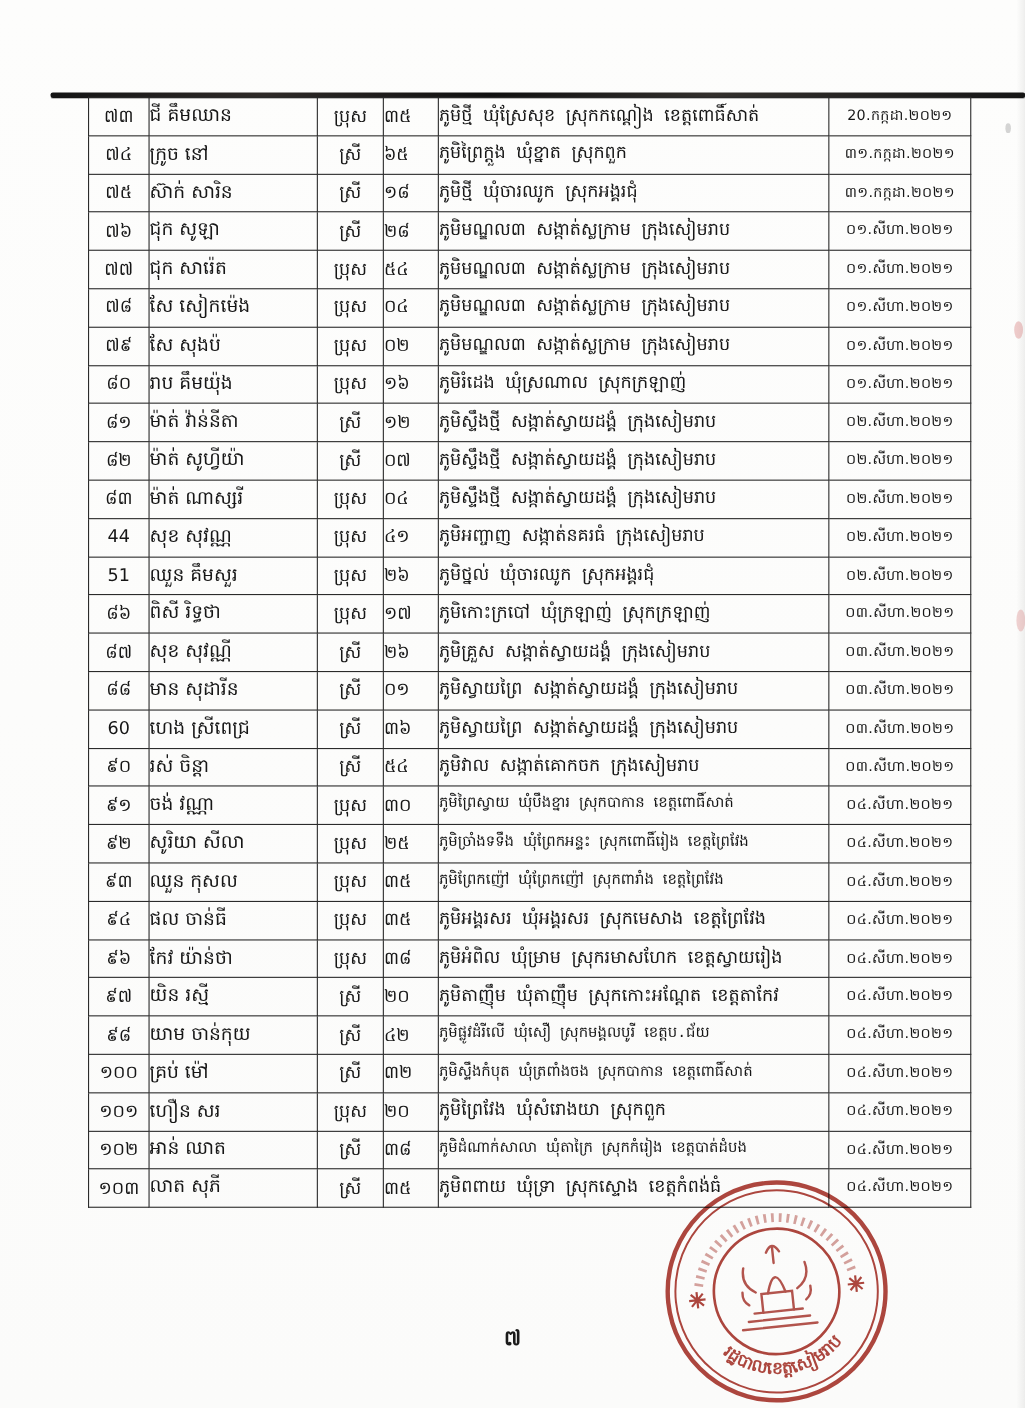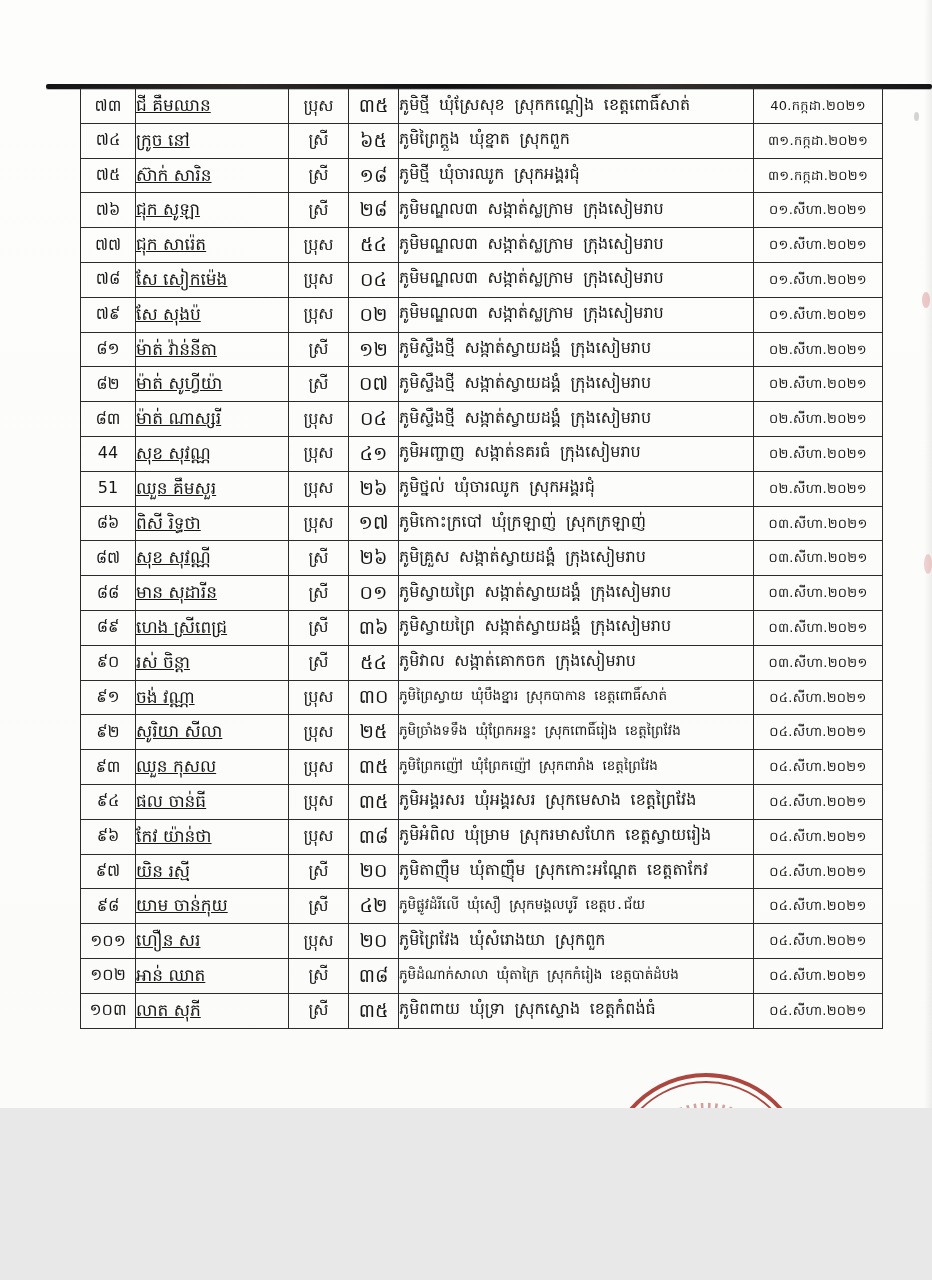--- a/index.html
+++ b/index.html
@@ -1,18 +1,18 @@
 <!DOCTYPE html>
 <html><head>
 <meta charset="utf-8">
 <style>
   html,body{margin:0;padding:0;background:#e8e8e8;}
   .page{
     position:relative;
-    width:932px;height:1108px;
+    width:932px;height:1280px;
     margin:0 auto;
     background:linear-gradient(180deg,#fdfdfc 0%,#fbfbfa 100%);
     overflow:hidden;
     font-family:"DejaVu Sans","Liberation Sans",sans-serif;
     color:#161616;
   }
   
   .edge-shade{
     position:absolute;top:0;right:0;width:8px;height:1280px;
     background:linear-gradient(90deg,rgba(0,0,0,0) 0%,rgba(0,0,0,.06) 100%);
@@ -35,23 +35,23 @@
   table.registry td{
     border:1.6px solid #2b2b2b;
     height:33.8px;
     padding:0;
     overflow:hidden;
     white-space:nowrap;
     line-height:1.05;
     vertical-align:middle;
   }
   td.c-no{text-align:center;font-size:16px;}
-  td.c-name{padding-left:9px;font-size:17px;text-decoration:underline;}
+  td.c-name{padding-left:9px;font-size:17px;}
   td.c-gender{text-align:center;font-size:16px;}
-  td.c-age{text-align:center;font-size:19px;}
+  td.c-age{text-align:left;font-size:16px;}
   td.c-addr{padding-left:8px;font-size:16px;font-family:Liberation Mono, monospace;}
   td.c-addr.addr-small{font-size:13.5px;}
   td.c-date{text-align:center;font-size:13px;letter-spacing:.3px;}
   
   .page-number{
     position:absolute;left:0;right:0;top:1204px;
     text-align:center;font-size:19px;font-weight:bold;color:#1b1b1b;
   }
   
   .stamp{
@@ -76,21 +76,21 @@
       <col style="width:355px">
       <col style="width:129px">
     </colgroup>
     <tbody>
         <tr>
       <td class="c-no">៧៣</td>
       <td class="c-name">ជី គឹមឈាន</td>
       <td class="c-gender">ប្រុស</td>
       <td class="c-age">៣៥</td>
       <td class="c-addr">ភូមិថ្មី ឃុំស្រែសុខ ស្រុកកណ្តៀង ខេត្តពោធិ៍សាត់</td>
-      <td class="c-date">40.កក្កដា.២០២១</td>
+      <td class="c-date">20.កក្កដា.២០២១</td>
     </tr>
         <tr>
       <td class="c-no">៧៤</td>
       <td class="c-name">ក្រូច នៅ</td>
       <td class="c-gender">ស្រី</td>
       <td class="c-age">៦៥</td>
       <td class="c-addr">ភូមិព្រៃក្តួង ឃុំខ្នាត ស្រុកពួក</td>
       <td class="c-date">៣១.កក្កដា.២០២១</td>
     </tr>
         <tr>
@@ -127,20 +127,28 @@
     </tr>
         <tr>
       <td class="c-no">៧៩</td>
       <td class="c-name">សែ សុងប៉</td>
       <td class="c-gender">ប្រុស</td>
       <td class="c-age">០២</td>
       <td class="c-addr">ភូមិមណ្ឌល៣ សង្កាត់ស្លក្រាម ក្រុងសៀមរាប</td>
       <td class="c-date">០១.សីហា.២០២១</td>
     </tr>
         <tr>
+      <td class="c-no">៨០</td>
+      <td class="c-name">រាប គឹមយ៉ុង</td>
+      <td class="c-gender">ប្រុស</td>
+      <td class="c-age">១៦</td>
+      <td class="c-addr">ភូមិរំដេង ឃុំស្រណាល ស្រុកក្រឡាញ់</td>
+      <td class="c-date">០១.សីហា.២០២១</td>
+    </tr>
+        <tr>
       <td class="c-no">៨១</td>
       <td class="c-name">ម៉ាត់ វ៉ាន់នីតា</td>
       <td class="c-gender">ស្រី</td>
       <td class="c-age">១២</td>
       <td class="c-addr">ភូមិស្ទឹងថ្មី សង្កាត់ស្វាយដង្គំ ក្រុងសៀមរាប</td>
       <td class="c-date">០២.សីហា.២០២១</td>
     </tr>
         <tr>
       <td class="c-no">៨២</td>
       <td class="c-name">ម៉ាត់ សូហ្វីយ៉ា</td>
@@ -191,21 +199,21 @@
     </tr>
         <tr>
       <td class="c-no">៨៨</td>
       <td class="c-name">មាន សុដារីន</td>
       <td class="c-gender">ស្រី</td>
       <td class="c-age">០១</td>
       <td class="c-addr">ភូមិស្វាយព្រៃ សង្កាត់ស្វាយដង្គំ ក្រុងសៀមរាប</td>
       <td class="c-date">០៣.សីហា.២០២១</td>
     </tr>
         <tr>
-      <td class="c-no">៨៩</td>
+      <td class="c-no">60</td>
       <td class="c-name">ហេង ស្រីពេជ្រ</td>
       <td class="c-gender">ស្រី</td>
       <td class="c-age">៣៦</td>
       <td class="c-addr">ភូមិស្វាយព្រៃ សង្កាត់ស្វាយដង្គំ ក្រុងសៀមរាប</td>
       <td class="c-date">០៣.សីហា.២០២១</td>
     </tr>
         <tr>
       <td class="c-no">៩០</td>
       <td class="c-name">រស់ ចិន្តា</td>
       <td class="c-gender">ស្រី</td>
@@ -260,20 +268,28 @@
       <td class="c-age">២០</td>
       <td class="c-addr">ភូមិតាញ៉ឹម ឃុំតាញ៉ឹម ស្រុកកោះអណ្តែត ខេត្តតាកែវ</td>
       <td class="c-date">០៤.សីហា.២០២១</td>
     </tr>
         <tr>
       <td class="c-no">៩៨</td>
       <td class="c-name">យាម ចាន់កុយ</td>
       <td class="c-gender">ស្រី</td>
       <td class="c-age">៤២</td>
       <td class="c-addr addr-small">ភូមិផ្លូវដំរីលើ ឃុំសឿ ស្រុកមង្គលបូរី ខេត្តប.ជ័យ</td>
+      <td class="c-date">០៤.សីហា.២០២១</td>
+    </tr>
+        <tr>
+      <td class="c-no">១០០</td>
+      <td class="c-name">គ្រប់ ម៉ៅ</td>
+      <td class="c-gender">ស្រី</td>
+      <td class="c-age">៣២</td>
+      <td class="c-addr addr-small">ភូមិស្ទឹងកំបុត ឃុំត្រពាំងចង ស្រុកបាកាន ខេត្តពោធិ៍សាត់</td>
       <td class="c-date">០៤.សីហា.២០២១</td>
     </tr>
         <tr>
       <td class="c-no">១០១</td>
       <td class="c-name">ហឿន សរ</td>
       <td class="c-gender">ប្រុស</td>
       <td class="c-age">២០</td>
       <td class="c-addr">ភូមិព្រៃវែង ឃុំសំរោងយា ស្រុកពួក</td>
       <td class="c-date">០៤.សីហា.២០២១</td>
     </tr>

